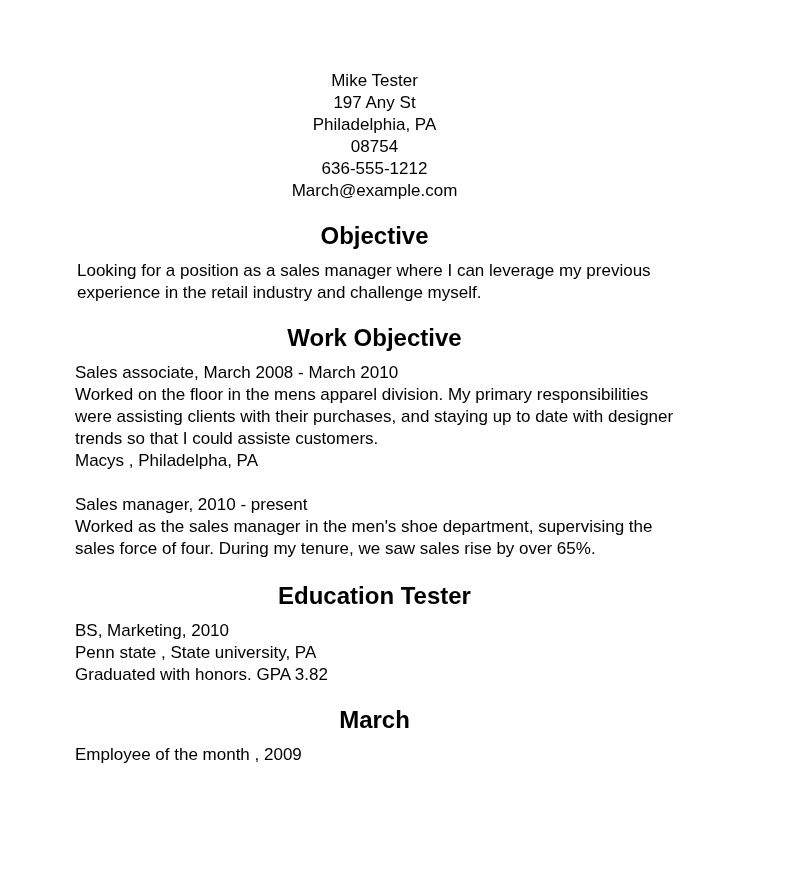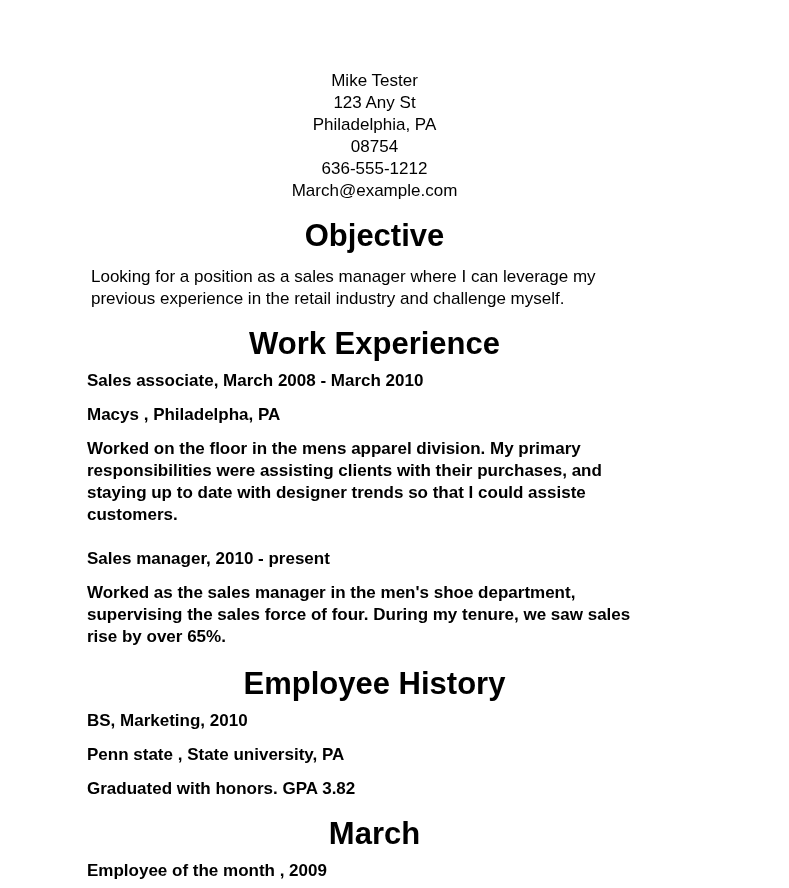--- a/index.html
+++ b/index.html
@@ -20,69 +20,68 @@
     overflow: hidden;
   }
   .contact {
     text-align: center;
     margin-bottom: 16px;
   }
   .contact div {
     white-space: nowrap;
   }
   h2.section-heading {
-    font-size: 31px;
+    font-size: 24px;
     line-height: 28px;
     font-weight: bold;
     text-align: center;
     margin: 20px 0 10px 0;
     color: #000000;
   }
   p.body-text {
-    margin: 16px;
+    margin: 2px;
   }
   .job {
     margin: 0 0 22px 0;
   }
   .job div, .edu div, .award div {
-    margin: 12px;
-    font-weight: bold;
+    margin: 0;
   }
 </style>
 </head>
 <body>
 
 <div class="page">
 
   <div class="contact">
     <div>Mike Tester</div>
-    <div>123 Any St</div>
+    <div>197 Any St</div>
     <div>Philadelphia, PA</div>
     <div>08754</div>
     <div>636-555-1212</div>
     <div>March@example.com</div>
   </div>
 
   <h2 class="section-heading">Objective</h2>
   <p class="body-text">Looking for a position as a sales manager where I can leverage my previous experience in the retail industry and challenge myself.</p>
 
-  <h2 class="section-heading">Work Experience</h2>
+  <h2 class="section-heading">Work Objective</h2>
 
   <div class="job">
     <div>Sales associate, March 2008 - March 2010</div>
+    <div>Worked on the floor in the mens apparel division. My primary responsibilities were assisting clients with their purchases, and staying up to date with designer trends so that I could assiste customers.</div>
     <div>Macys , Philadelpha, PA</div>
-    <div>Worked on the floor in the mens apparel division. My primary responsibilities were assisting clients with their purchases, and staying up to date with designer trends so that I could assiste customers.</div>
   </div>
 
   <div class="job">
     <div>Sales manager, 2010 - present</div>
     <div>Worked as the sales manager in the men's shoe department, supervising the sales force of four. During my tenure, we saw sales rise by over 65%.</div>
   </div>
 
-  <h2 class="section-heading">Employee History</h2>
+  <h2 class="section-heading">Education Tester</h2>
 
   <div class="edu">
     <div>BS, Marketing, 2010</div>
     <div>Penn state , State university, PA</div>
     <div>Graduated with honors. GPA 3.82</div>
   </div>
 
   <h2 class="section-heading">March</h2>
 
   <div class="award">

